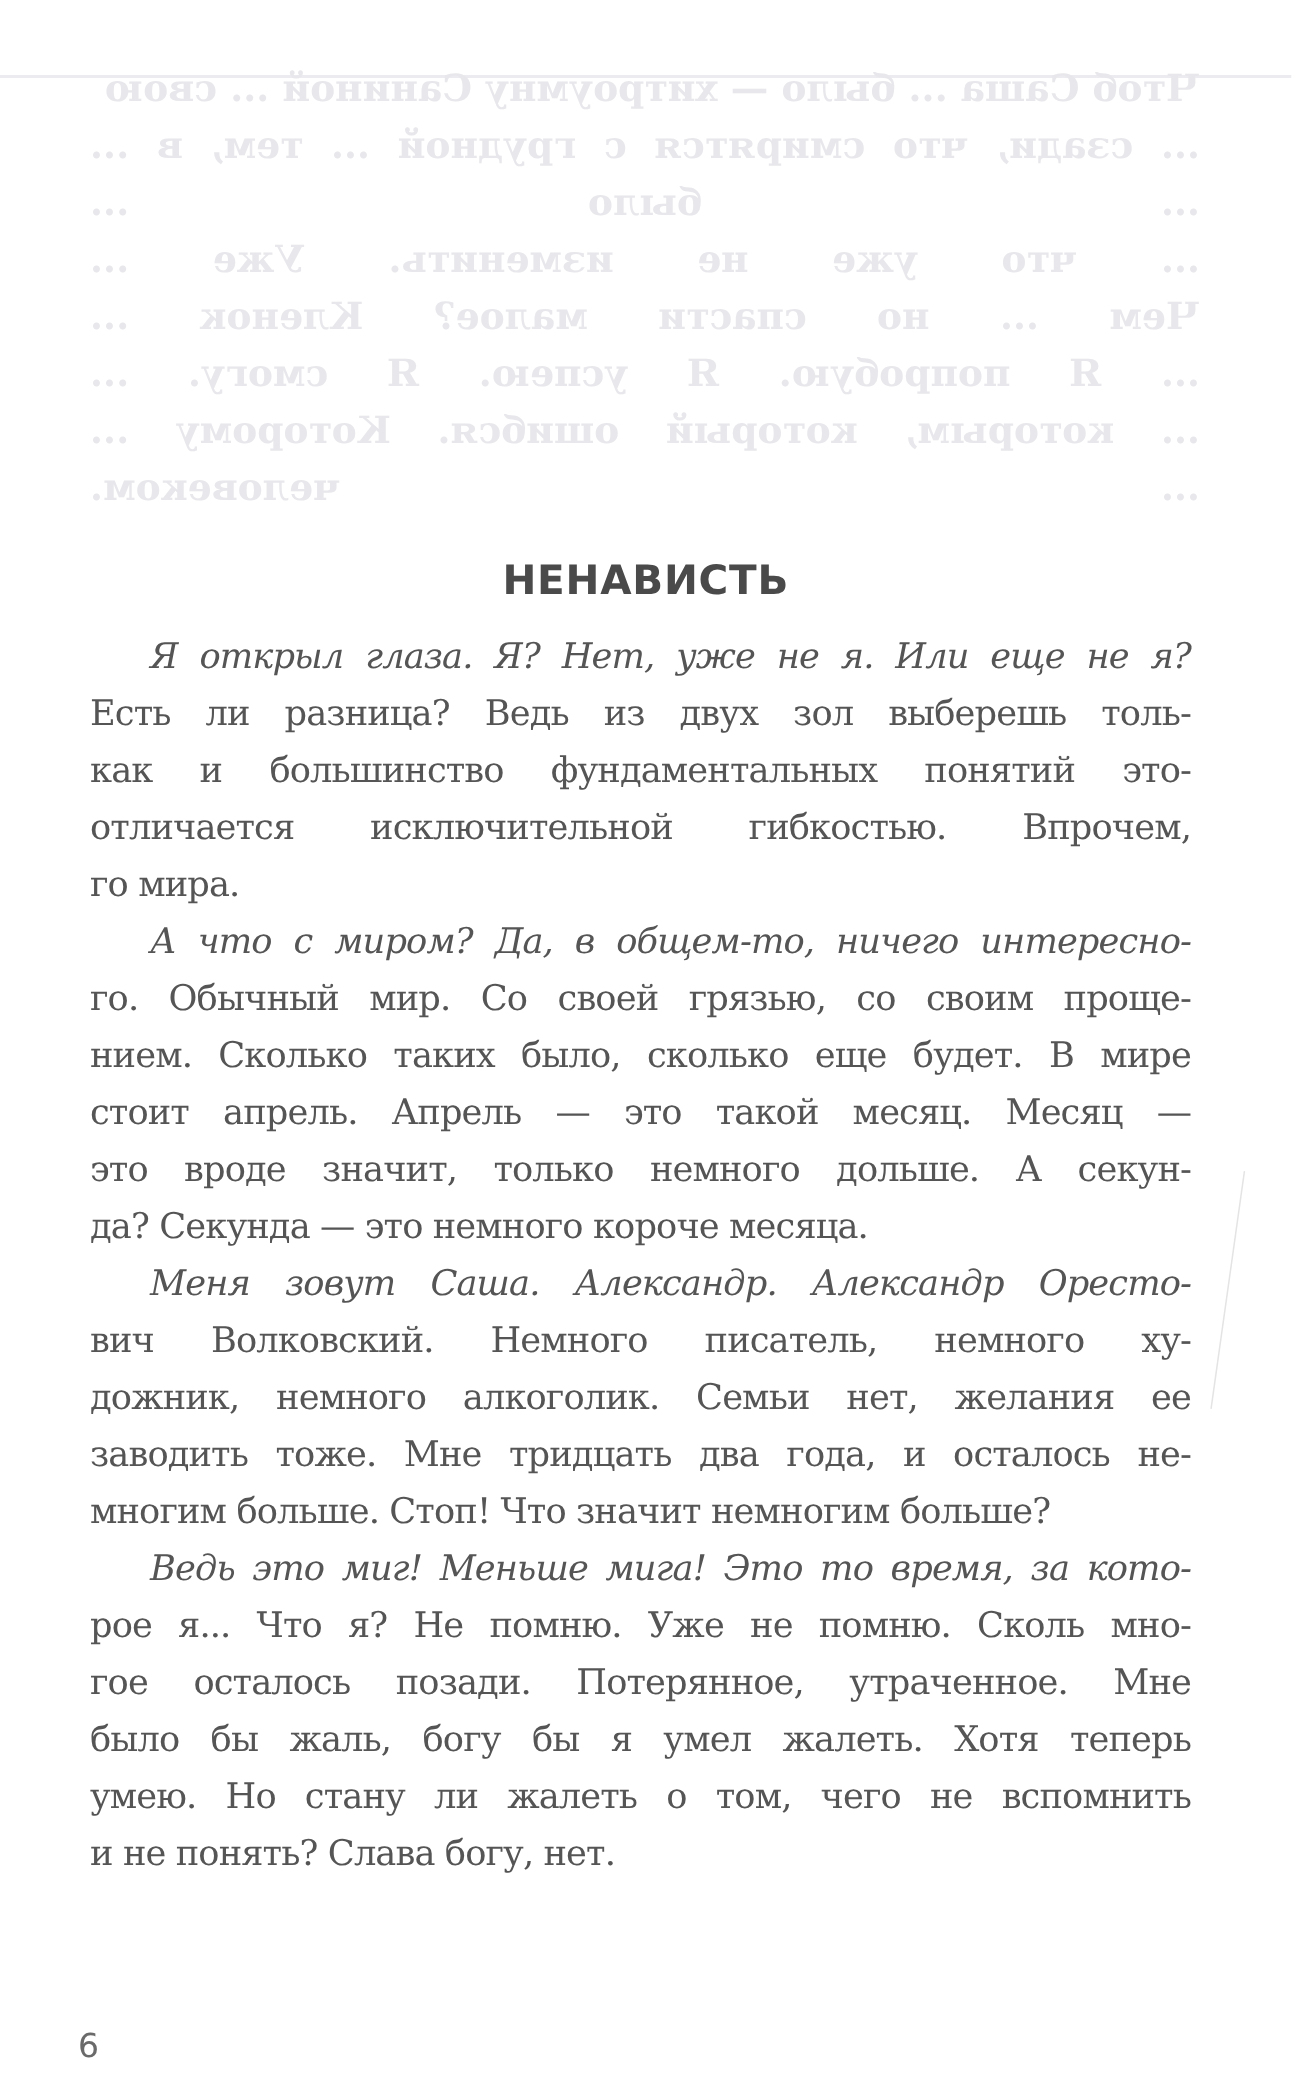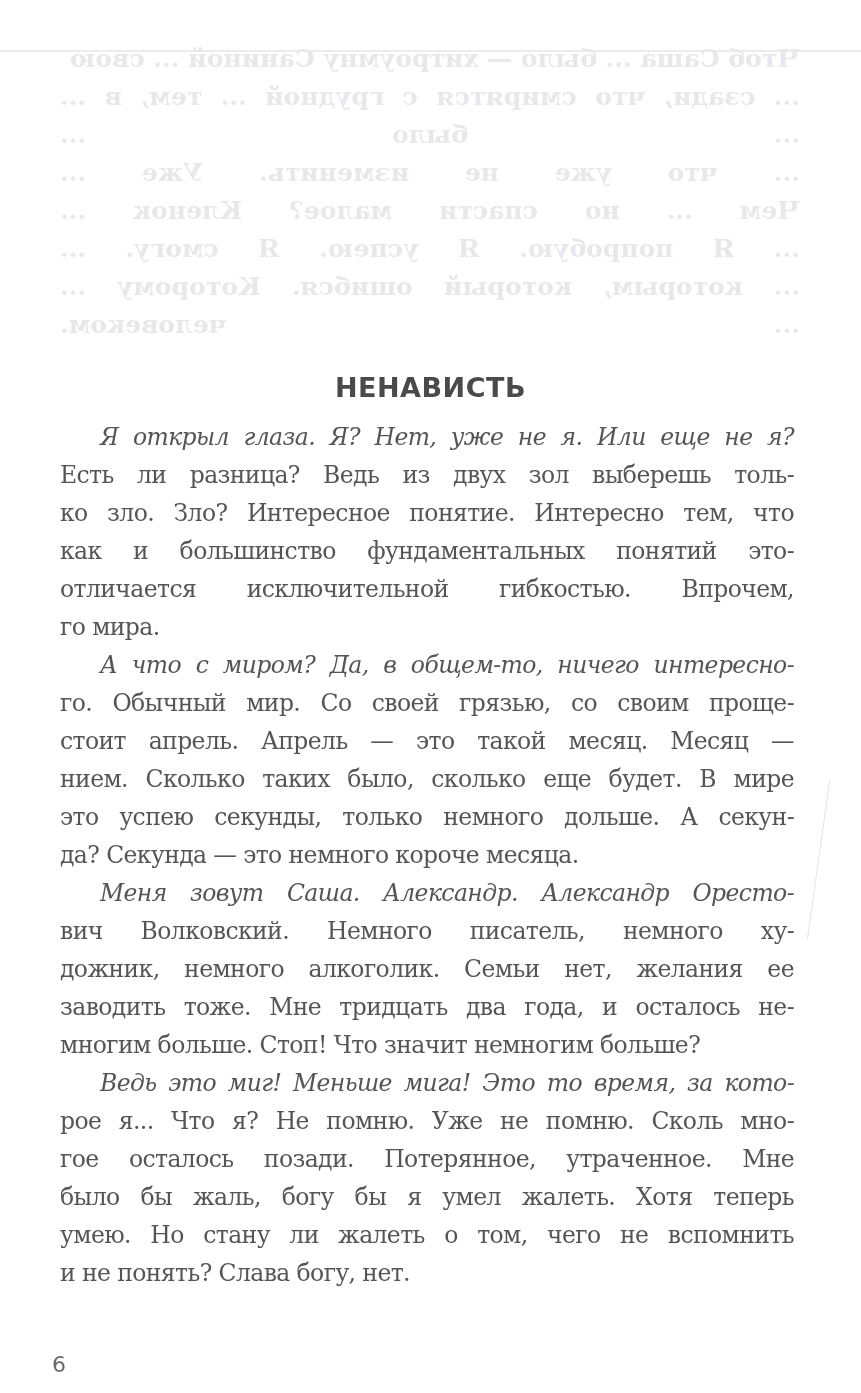--- a/index.html
+++ b/index.html
@@ -75,31 +75,30 @@
     <div>... которым, который ошибся. Которому ...</div>
     <div>... человеком.</div>
   </div>
 
   <div class="chapter-title">НЕНАВИСТЬ</div>
 
   <div class="body-text">
     <div>
       <span class="line indent">Я открыл глаза. Я? Нет, уже не я. Или еще не я?</span>
       <span class="line">Есть ли разница? Ведь из двух зол выберешь толь-</span>
-      <span class="line">ко зло. Зло? Интересное понятие. Интересно тем, что</span>
       <span class="line">как и большинство фундаментальных понятий это-</span>
       <span class="line">отличается исключительной гибкостью. Впрочем,</span>
       <span class="line last">го мира.</span>
     </div>
     <div>
       <span class="line indent">А что с миром? Да, в общем-то, ничего интересно-</span>
       <span class="line">го. Обычный мир. Со своей грязью, со своим проще-</span>
+      <span class="line">нием. Сколько таких было, сколько еще будет. В мире</span>
       <span class="line">стоит апрель. Апрель — это такой месяц. Месяц —</span>
-      <span class="line">нием. Сколько таких было, сколько еще будет. В мире</span>
-      <span class="line">это успею секунды, только немного дольше. А секун-</span>
+      <span class="line">это вроде значит, только немного дольше. А секун-</span>
       <span class="line last">да? Секунда — это немного короче месяца.</span>
     </div>
     <div>
       <span class="line indent">Меня зовут Саша. Александр. Александр Оресто-</span>
       <span class="line">вич Волковский. Немного писатель, немного ху-</span>
       <span class="line">дожник, немного алкоголик. Семьи нет, желания ее</span>
       <span class="line">заводить тоже. Мне тридцать два года, и осталось не-</span>
       <span class="line last">многим больше. Стоп! Что значит немногим больше?</span>
     </div>
     <div>

